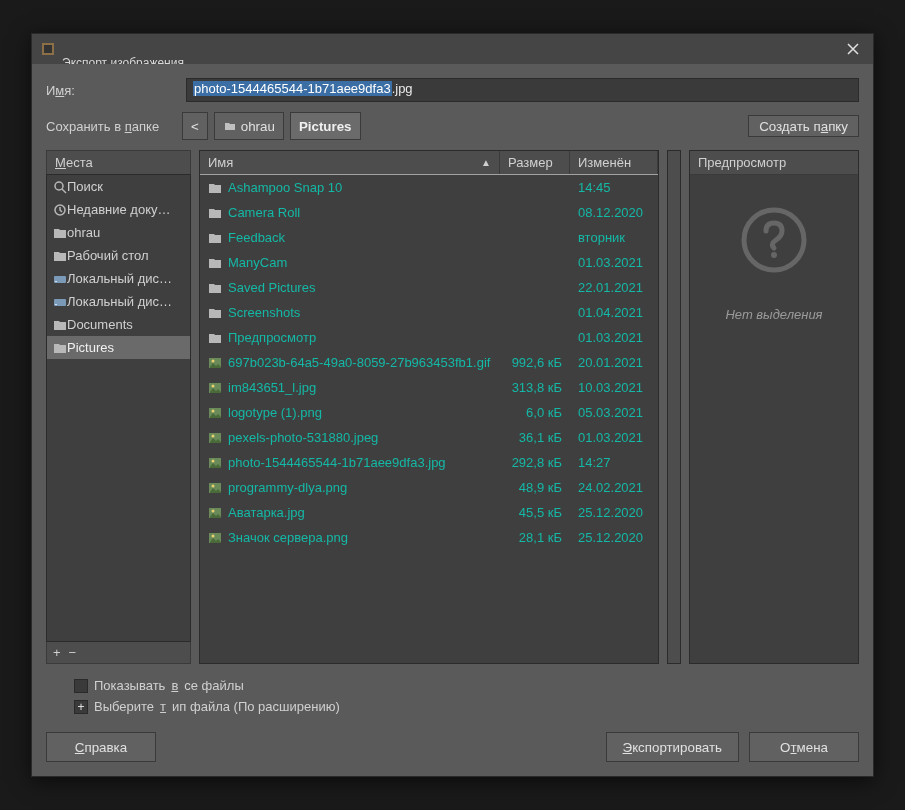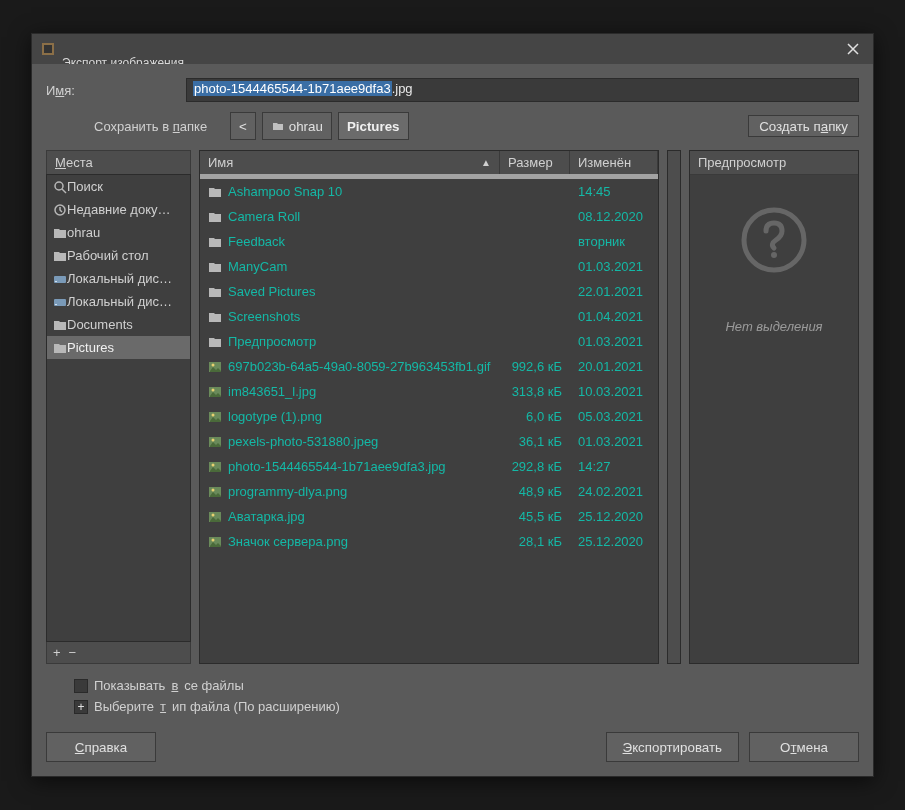--- a/index.html
+++ b/index.html
@@ -57,21 +57,21 @@
   color:#e8e8e8;
   padding:2px 6px;
   font-size:13px;
 }
 .name-input .sel {
   background:#3a6ea5;
   color:#fff;
   padding:0 1px;
 }
 .path-row { display:flex; align-items:center; gap:6px; }
-.path-label { width:130px; color:#d0d0d0;margin-left:48px; }
+.path-label { width:130px; color:#d0d0d0; }
 .path-label .ul { text-decoration: underline; }
 .path-btn {
   background:#616161;
   border:1px solid #3a3a3a;
   height:28px;
   padding:0 8px;
   color:#e0e0e0;
   display:inline-flex;
   align-items:center;
   gap:4px;
@@ -140,21 +140,21 @@
   flex:1;
   display:flex;
   flex-direction:column;
   border:1px solid #2b2b2b;
   background:#3f3f3f;
   overflow:hidden;
 }
 .fl-header {
   display:flex;
   background:#4d4d4d;
-  border-bottom:5px solid #a3a3a3;
+  border-bottom:1px solid #a3a3a3;
 }
 .fl-header .col {
   padding:4px 8px;
   border-right:1px solid #3a3a3a;
   color:#d0d0d0;
   display:flex;
   align-items:center;
   gap:4px;
 }
 .col-name { flex:1; }
@@ -186,21 +186,21 @@
   border-bottom:1px solid #3a3a3a;
   color:#d0d0d0;
 }
 .preview-body {
   flex:1;
   display:flex;
   flex-direction:column;
   align-items:center;
   justify-content:flex-start;
   padding-top:30px;
-  gap:44px;
+  gap:32px;
   color:#9a9a9a;
   font-style:italic;
 }
 .preview-body svg { opacity:0.6; }
 .options { display:flex; flex-direction:column; gap:6px; margin-top:4px; }
 .checkbox-row { display:flex; align-items:center; gap:6px; color:#d0d0d0; cursor:pointer;padding-left:28px; }
 .checkbox {
   width:14px; height:14px;
   border:1px solid #2a2a2a;
   background:#3a3a3a;

